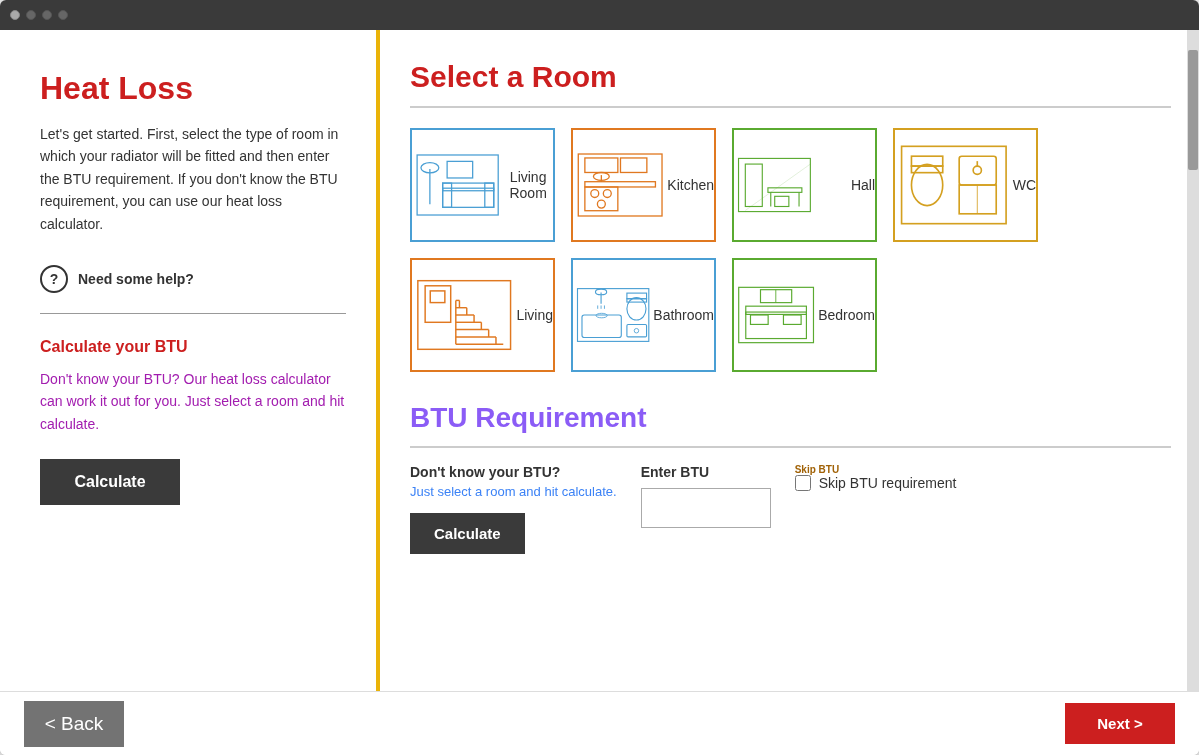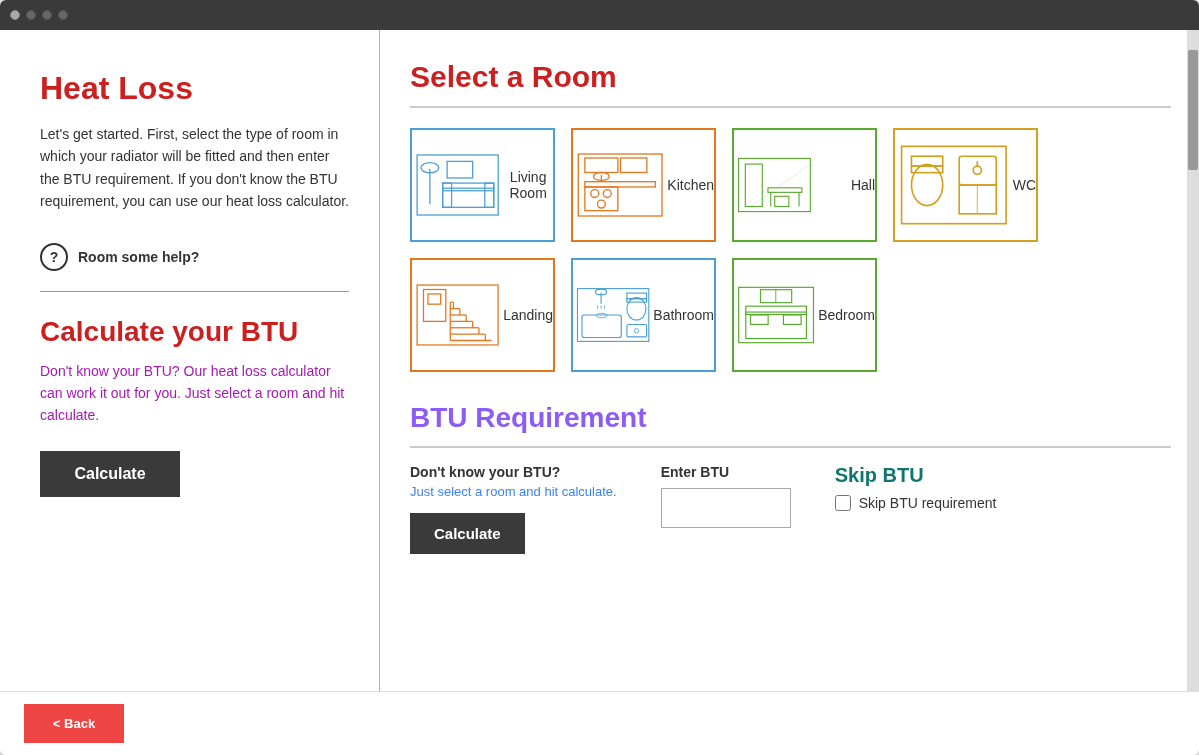--- a/index.html
+++ b/index.html
@@ -41,21 +41,21 @@
     .dot-gray { background: #aaa; border: 1px solid #888; }
     .dot-dark { background: #666; border: 1px solid #555; }
     .content-area {
       display: flex;
       flex: 1;
       overflow: hidden;
     }
     .left-panel {
       width: 380px;
       padding: 40px 30px 20px 40px;
-      border-right: 1px solid #eab308;
+      border-right: 4px solid #eab308;
       flex-shrink: 0;
       display: flex;
       flex-direction: column;
     }
     .left-panel h1 {
       color: #cc1f1f;
       font-size: 32px;
       font-weight: bold;
       margin-bottom: 16px;
     }
@@ -89,21 +89,21 @@
       font-weight: bold;
       color: #333;
     }
     .divider-left {
       border: none;
       border-top: 1px solid #999;
       margin: 10px 0 24px 0;
     }
     .left-panel h2 {
       color: #cc1f1f;
-      font-size: 28px;
+      font-size: 16px;
       font-weight: bold;
       margin-bottom: 12px;
     }
     .left-panel .calc-text {
       color: #a21caf;
       font-size: 14px;
       line-height: 1.6;
       margin-bottom: 24px;
     }
     .btn-calculate-left {
@@ -172,21 +172,21 @@
       margin-bottom: 12px;
     }
     .divider-btu {
       border: none;
       border-top: 2px solid #ccc;
       margin-bottom: 16px;
     }
     .btu-row {
       display: flex;
       align-items: flex-start;
-      gap: 44px;
+      gap: 24px;
     }
     .btu-col-left {}
     .btu-col-left .btu-title {
       font-size: 14px;
       font-weight: bold;
       color: #333;
       margin-bottom: 4px;
     }
     .btu-col-left .btu-subtitle {
       color: #3b82f6;
@@ -209,24 +209,24 @@
       margin-bottom: 8px;
     }
     .btu-input {
       width: 130px;
       height: 40px;
       border: 1px solid #aaa;
       padding: 4px 8px;
       font-size: 14px;
     }
     .btu-col-right .btu-title {
-      font-size: 20px;
-      font-weight: bold;
-      color: #0f766e;
-      margin-bottom: 8px;
+      font-size: 10px;
+      font-weight: bold;
+      color: #a16207;
+      margin-bottom: 0;
     }
     .skip-row {
       display: flex;
       align-items: center;
       gap: 8px;
     }
     .skip-checkbox {
       width: 16px;
       height: 16px;
     }
@@ -238,26 +238,26 @@
       background: #fff;
       border-top: 1px solid #ddd;
       display: flex;
       justify-content: space-between;
       align-items: center;
       padding: 14px 24px;
       height: 64px;
       flex-shrink: 0;
     }
     .btn-back {
-      background: #ef4444;
+      background: #737373;
       color: #fff;
       border: none;
       padding: 12px 20px;
-      font-size: 13px;
-      font-weight: bold;
+      font-size: 19px;
+      font-weight: normal;
       cursor: pointer;
       min-width: 100px;
     }
     .btn-next {
       background: #cc1f1f;
       color: #fff;
       border: none;
       padding: 12px 24px;
       font-size: 15px;
       font-weight: bold;
@@ -300,21 +300,21 @@
   </div>
 
   <div class="content-area">
 
     <div class="left-panel">
       <h1>Heat Loss</h1>
       <p class="intro-text">Let's get started. First, select the type of room in which your radiator will be fitted and then enter the BTU requirement. If you don't know the BTU requirement, you can use our heat loss calculator.</p>
 
       <div class="help-row">
         <div class="help-icon">?</div>
-        <span class="help-text">Room some help?</span>
+        <span class="help-text">Need some help?</span>
       </div>
       <hr class="divider-left">
 
       <h2>Calculate your BTU</h2>
       <p class="calc-text">Don't know your BTU? Our heat loss calculator can work it out for you. Just select a room and hit calculate.</p>
       <button class="btn-calculate-left">Calculate</button>
     </div>
 
     <div class="right-with-scroll">
       <div class="right-panel">
@@ -413,21 +413,21 @@
               <line x1="60" y1="35" x2="65" y2="35" stroke="#e07820" stroke-width="2"></line>
 
               <line x1="60" y1="35" x2="60" y2="95" stroke="#e07820" stroke-width="2"></line>
               <line x1="65" y1="35" x2="65" y2="45" stroke="#e07820" stroke-width="2"></line>
               <line x1="75" y1="45" x2="75" y2="55" stroke="#e07820" stroke-width="2"></line>
               <line x1="85" y1="55" x2="85" y2="65" stroke="#e07820" stroke-width="2"></line>
               <line x1="95" y1="65" x2="95" y2="75" stroke="#e07820" stroke-width="2"></line>
               <line x1="105" y1="75" x2="105" y2="85" stroke="#e07820" stroke-width="2"></line>
               <line x1="115" y1="85" x2="115" y2="95" stroke="#e07820" stroke-width="2"></line>
             </svg>
-            <span class="room-label">Landing</span>
+            <span class="room-label">Living</span>
           </div>
 
           <div class="room-card blue2">
             <svg viewBox="0 0 143 110">
               <rect x="8" y="8" width="127" height="94" fill="none" stroke="#4a9fd4" stroke-width="2"></rect>
 
               <line x1="50" y1="15" x2="50" y2="35" stroke="#4a9fd4" stroke-width="2"></line>
               <ellipse cx="50" cy="14" rx="10" ry="5" fill="none" stroke="#4a9fd4" stroke-width="2"></ellipse>
 
               <line x1="44" y1="38" x2="44" y2="44" stroke="#4a9fd4" stroke-width="1.5"></line>
@@ -495,14 +495,15 @@
       </div>
 
       <div class="scrollbar-track">
         <div class="scrollbar-thumb"></div>
       </div>
     </div>
   </div>
 
   <div class="footer-nav">
     <button class="btn-back">&lt; Back</button>
+    <button class="btn-next">Next &gt;</button>
   </div>
 </div>
 
 </body></html>

